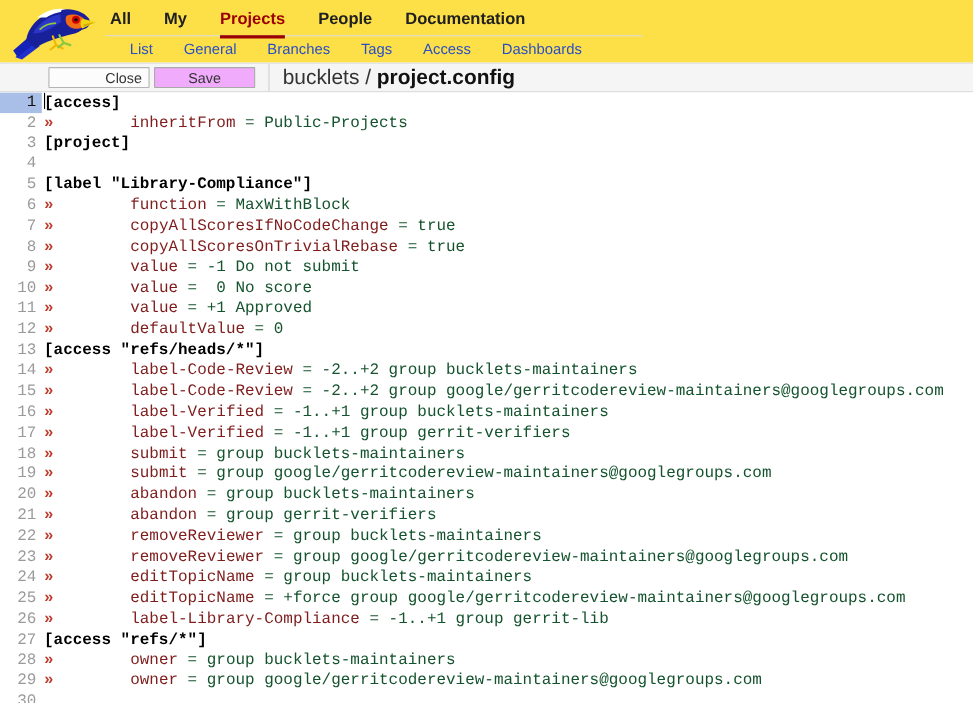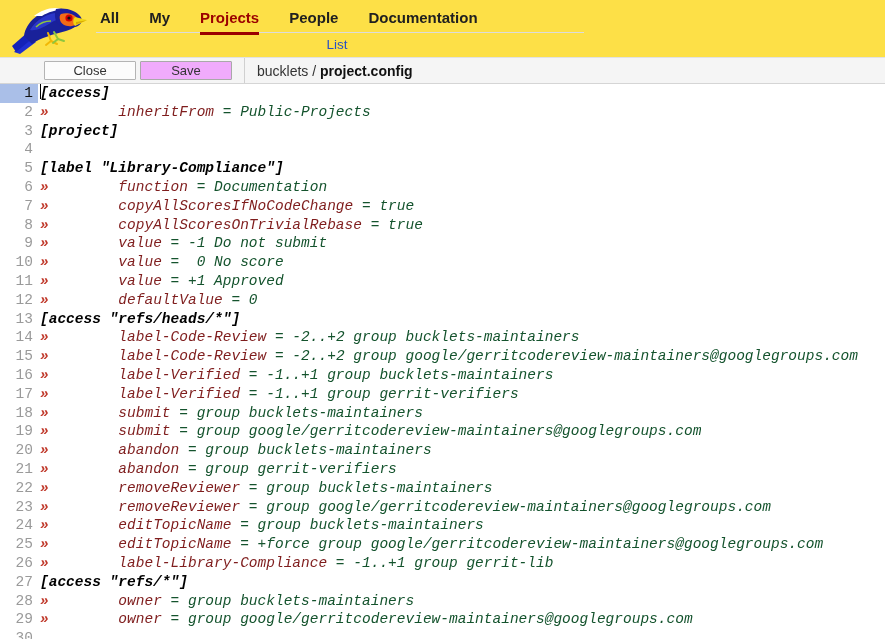--- a/index.html
+++ b/index.html
@@ -70,21 +70,20 @@
     color: #9b0000;
     border-bottom: 3px solid #9b0000;
   }
 
   .secondary-nav {
     display: flex;
     align-items: center;
     height: 24px;
     padding-left: 22px;
     box-sizing: border-box;
-    flex-direction: column;
   }
 
   .secondary-nav .subnav-item {
     font-size: 13.5px;
     color: #2a4fc4;
     margin-right: 28px;
     cursor: pointer;
     white-space: nowrap;
     line-height: 24px;
   }
@@ -112,38 +111,39 @@
     cursor: pointer;
     border: 1px solid #b4b4b4;
     border-radius: 1px;
     padding: 0 6px;
   }
 
   .btn-close {
     width: 92px;
     background: #fcfcfc;
     margin-left: 44px;
+    text-align: right;
   }
 
   .btn-save {
     width: 92px;
     background: #f0abfc;
     margin-left: 4px;
     border-color: #a9a9a9;
   }
 
   .path-sep {
     width: 1px;
     height: 25px;
     background: #d0d0d0;
     margin-left: 12px;
   }
 
   .path {
-    font-size: 14px;
+    font-size: 19px;
     color: #222222;
     margin-left: 12px;
     white-space: nowrap;
   }
   .path .proj { font-weight: normal; color: #333; }
   .path .slash { color: #333; }
   .path .fname { font-weight: bold; color: #111; }
 
   
   .editor {
@@ -179,21 +179,20 @@
     background: #aabfe8;
     color: #111111;
   }
 
   .codecell {
     position: relative;
     padding-left: 2px;
     color: #111111;
     white-space: pre;
     overflow: hidden;
-    font-style: italic;
   }
 
   .tabmark {
     color: #c0392b;
     font-weight: bold;
   }
 
   .kw { color: #7f1d1d; }
   .sect { font-weight: bold; color: #000000; }
   .val { color: #14532d; }
@@ -291,21 +290,21 @@
       </div>
       <div class="code-row">
         <div class="gutter">4</div>
       </div>
       <div class="code-row">
         <div class="gutter">5</div>
         <div class="codecell"><span class="sect">[label "Library-Compliance"]</span></div>
       </div>
       <div class="code-row">
         <div class="gutter">6</div>
-        <div class="codecell"><span class="tabmark">»</span>        <span class="kw">function</span><span class="val"> = Documentation</span></div>
+        <div class="codecell"><span class="tabmark">»</span>        <span class="kw">function</span><span class="val"> = MaxWithBlock</span></div>
       </div>
       <div class="code-row">
         <div class="gutter">7</div>
         <div class="codecell"><span class="tabmark">»</span>        <span class="kw">copyAllScoresIfNoCodeChange</span><span class="val"> = true</span></div>
       </div>
       <div class="code-row">
         <div class="gutter">8</div>
         <div class="codecell"><span class="tabmark">»</span>        <span class="kw">copyAllScoresOnTrivialRebase</span><span class="val"> = true</span></div>
       </div>
       <div class="code-row">

